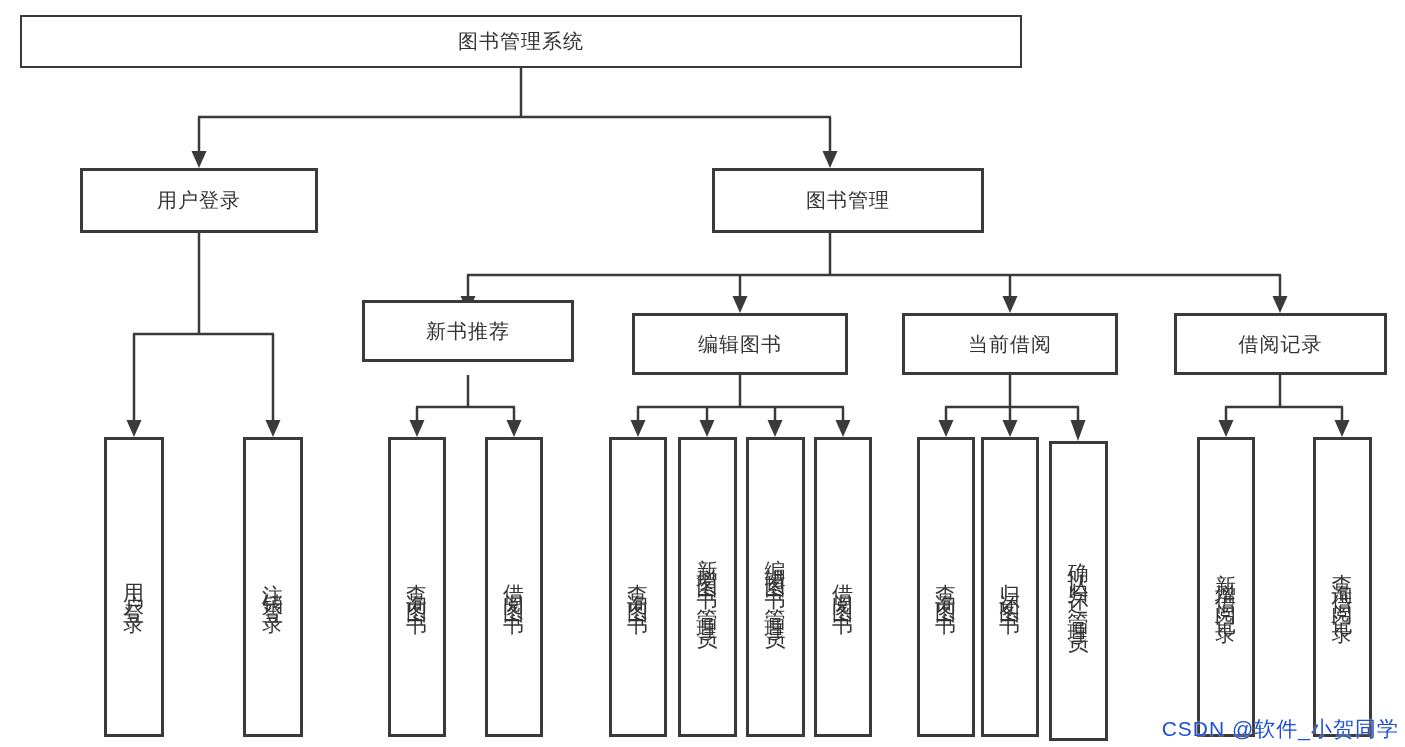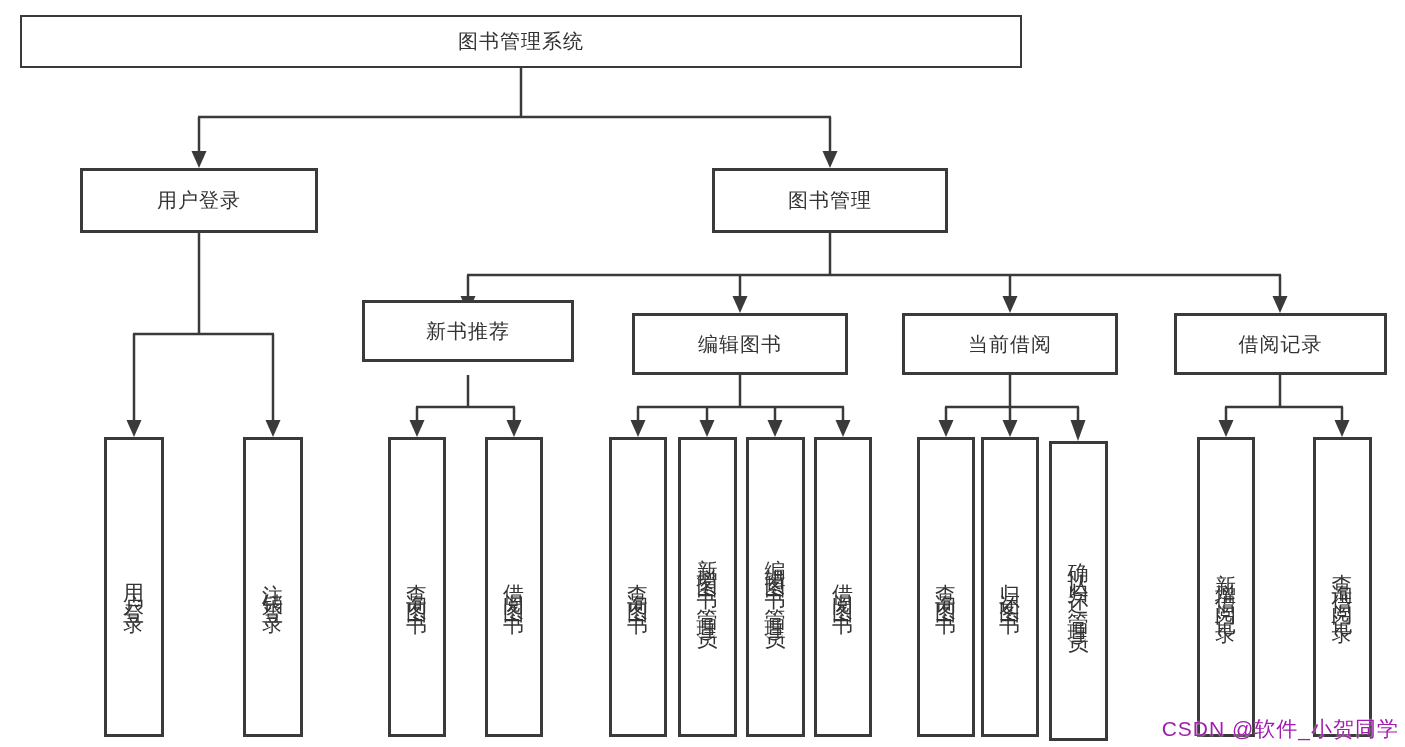--- a/index.html
+++ b/index.html
@@ -36,21 +36,21 @@
     font-size: 21px;
     line-height: 1;
     letter-spacing: 10px;
     white-space: nowrap;
   }
   .watermark {
     position: absolute;
     right: 6px;
     bottom: 4px;
     font-size: 21px;
-    color: #a21caf;
+    color: #1d4ed8;
     letter-spacing: 1px;
     text-shadow: 0 0 2px #ffffff;
   }
 </style>
 </head>
 <body>
 
 <div class="canvas">
 
   <svg class="wires" width="1405" height="747" viewBox="0 0 1405 747">
@@ -129,21 +129,21 @@
     </g>
   </svg>
 
   <div class="box root" style="left:20px;top:15px;width:1002px;height:53px">
     <span class="h-label">图书管理系统</span>
   </div>
 
   <div class="box" style="left:80px;top:168px;width:238px;height:65px">
     <span class="h-label">用户登录</span>
   </div>
-  <div class="box" style="left:712px;top:168px;width:236px;height:65px">
+  <div class="box" style="left:712px;top:168px;width:272px;height:65px">
     <span class="h-label">图书管理</span>
   </div>
 
   <div class="box" style="left:362px;top:300px;width:212px;height:62px">
     <span class="h-label">新书推荐</span>
   </div>
   <div class="box" style="left:632px;top:313px;width:216px;height:62px">
     <span class="h-label">编辑图书</span>
   </div>
   <div class="box" style="left:902px;top:313px;width:216px;height:62px">

